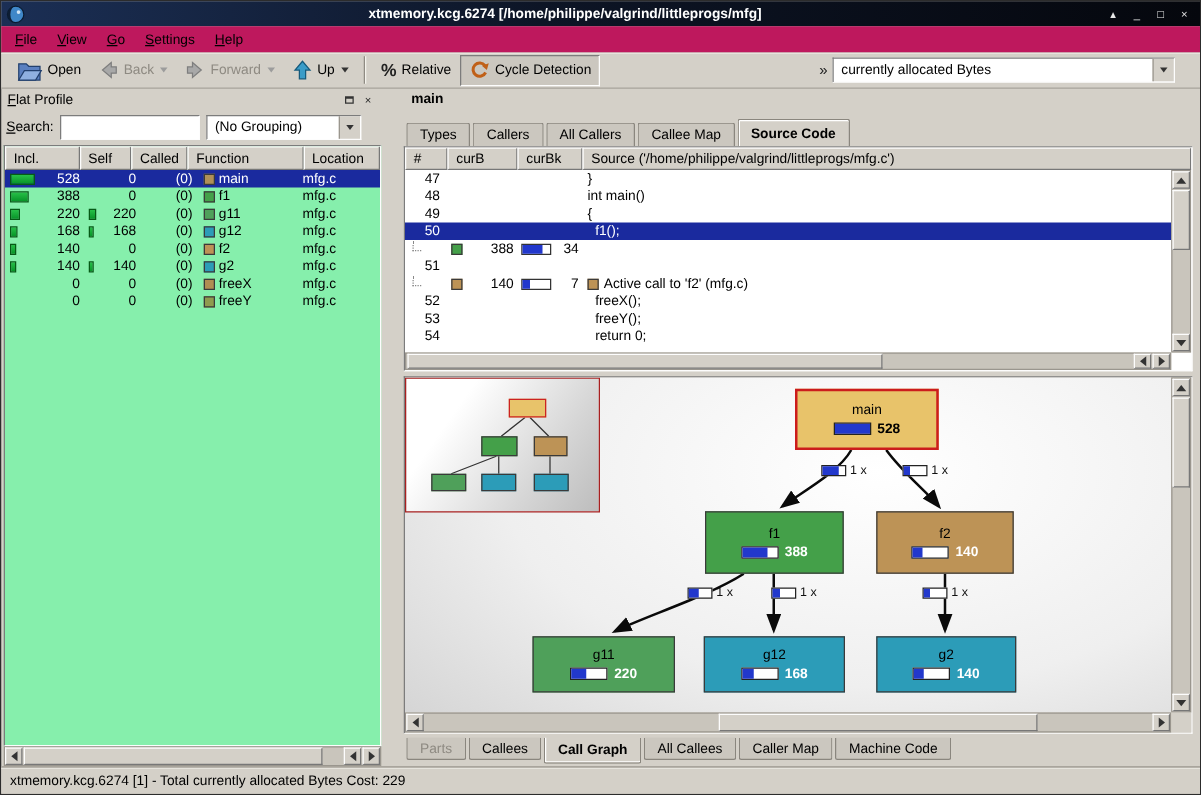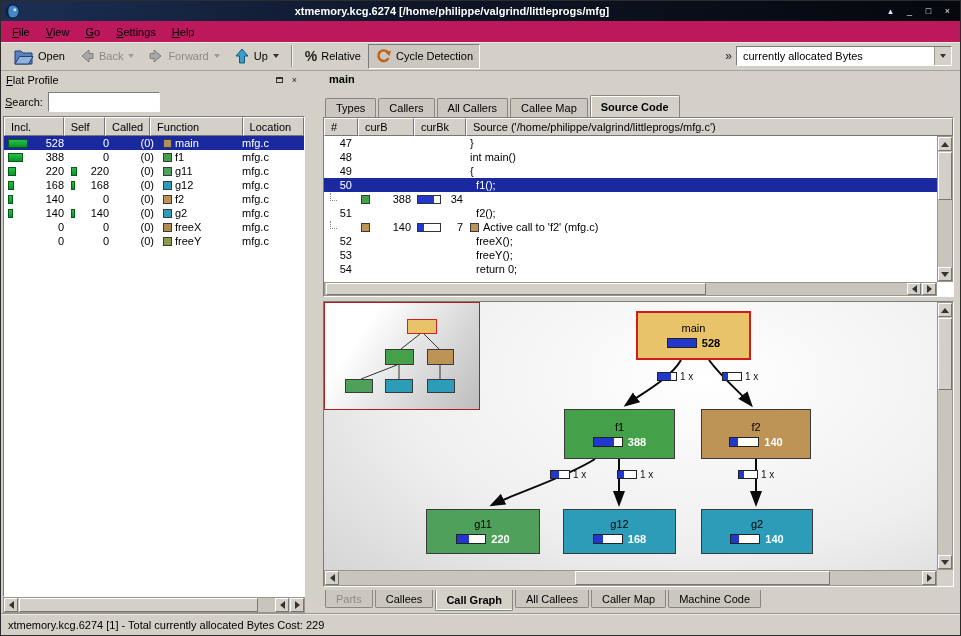--- a/index.html
+++ b/index.html
@@ -24,35 +24,35 @@
   .tbtn.disabled .dd{border-top-color:#9c9c9c}
   .tsep{width:0;height:22px;border-left:1px solid #8f8b83;border-right:1px solid #f4f2ec;margin:0 5px}
   .tspacer{flex:1}
   .overflow{font-size:12px;padding:0 4px;color:#222}
   .pct-glyph{font-size:14px;font-weight:bold;color:#222;line-height:14px}
 
   .combo{display:flex;height:20px;border:1px solid;border-color:#7c7c7c #fdfdfd #fdfdfd #7c7c7c;background:#fff;align-items:center}
   .combo-text{padding:0 6px;white-space:nowrap;overflow:hidden;flex:1}
   .combo-btn{width:17px;height:100%;background:#d4d0c8;border-left:1px solid #9a968e;display:flex;align-items:center;justify-content:center;flex:0 0 auto}
   .combo-btn .dd{margin:0}
-  .event-combo{width:216px;margin-right:2px}
+  .event-combo{width:274px;margin-right:14px}
   .group-combo{width:124px}
 
   
   .left-dock{position:absolute;left:0;top:70px;width:306px;bottom:22px}
   .dock-header{position:absolute;left:2px;right:2px;top:0;height:17px;display:flex;align-items:center;padding:0 3px}
   .dock-title{flex:1}
   .dock-title::first-letter{text-decoration:underline}
   .dock-btn{width:15px;height:13px;display:flex;align-items:center;justify-content:center;font-size:9px;color:#222}
   .float-glyph{width:7px;height:6px;border:1px solid #333;border-top-width:2px}
   .search-row{position:absolute;left:2px;right:2px;top:17px;height:28px;display:flex;align-items:center;gap:5px;padding:0 2px}
   .search-label::first-letter{text-decoration:underline}
   .search-input{width:112px;height:20px;background:#fff;border:1px solid;border-color:#7c7c7c #fdfdfd #fdfdfd #7c7c7c;font:inherit;padding:0 4px;outline:none}
 
-  .fp-frame{position:absolute;left:2px;right:2px;top:45px;bottom:16px;background:#ffffff;border:1px solid;border-color:#7c7c7c #fdfdfd #fdfdfd #7c7c7c;overflow:hidden}
+  .fp-frame{position:absolute;left:2px;right:2px;top:45px;bottom:16px;background:#86efac;border:1px solid;border-color:#7c7c7c #fdfdfd #fdfdfd #7c7c7c;overflow:hidden}
   .fp-head{display:flex;height:19px}
   .hcell{background:#d4d0c8;border:1px solid;border-color:#fdfdfd #777 #777 #fdfdfd;padding:0 6px;display:flex;align-items:center;white-space:nowrap;overflow:hidden}
   .fp-row{display:flex;height:14px;align-items:center}
   .fp-row.selected{background:#1a2a9e;color:#fff}
   .fc{display:flex;align-items:center;height:100%;overflow:hidden}
   .c-incl{width:64px;padding:0 4px}
   .c-incl .pbar{margin-right:auto}
   .c-self{width:44px;padding:0 3px}
   .c-self .pbar{margin-right:auto;width:14px}
   .c-called{width:48px;justify-content:flex-end;padding-right:6px}
@@ -212,20 +212,26 @@
     <span class="dock-btn">
         <span class="float-glyph"></span>
       </span>
     <span class="dock-btn">
         <span>×</span>
       </span>
   </div>
   <div class="search-row">
     <span class="search-label">Search:</span>
     <input class="search-input" style="">
+    <div class="combo group-combo">
+      <span class="combo-text">(No Grouping)</span>
+      <span class="combo-btn">
+          <span class="dd"></span>
+        </span>
+    </div>
   </div>
 
   <div class="fp-frame">
     <div class="fp-head">
       <span class="hcell" style="width:64px">Incl.</span>
       <span class="hcell" style="width:44px">Self</span>
       <span class="hcell" style="width:48px">Called</span>
       <span class="hcell" style="width:100px">Function</span>
       <span class="hcell" style="width:66px">Location</span>
     </div>
@@ -493,21 +499,20 @@
             <span class="pbar-blue">
               <span class="fill" style="width: 73%;"></span>
             </span>
             <span class="num">34</span>
           </span>
       </div>
       <div class="src-row">
         <span class="s-num">51</span>
           <span class="s-curb"></span>
           <span class="s-curbk"></span>
-          <span class="s-src">  f2();</span>
       </div>
       <div class="src-row">
         <span class="s-num">
             <span class="treeL"></span>
           </span>
         <span class="s-curb">
             <span class="fsq" style="background-color: rgb(189, 147, 86);"></span>
             <span class="num">140</span>
           </span>
         <span class="s-curbk">

